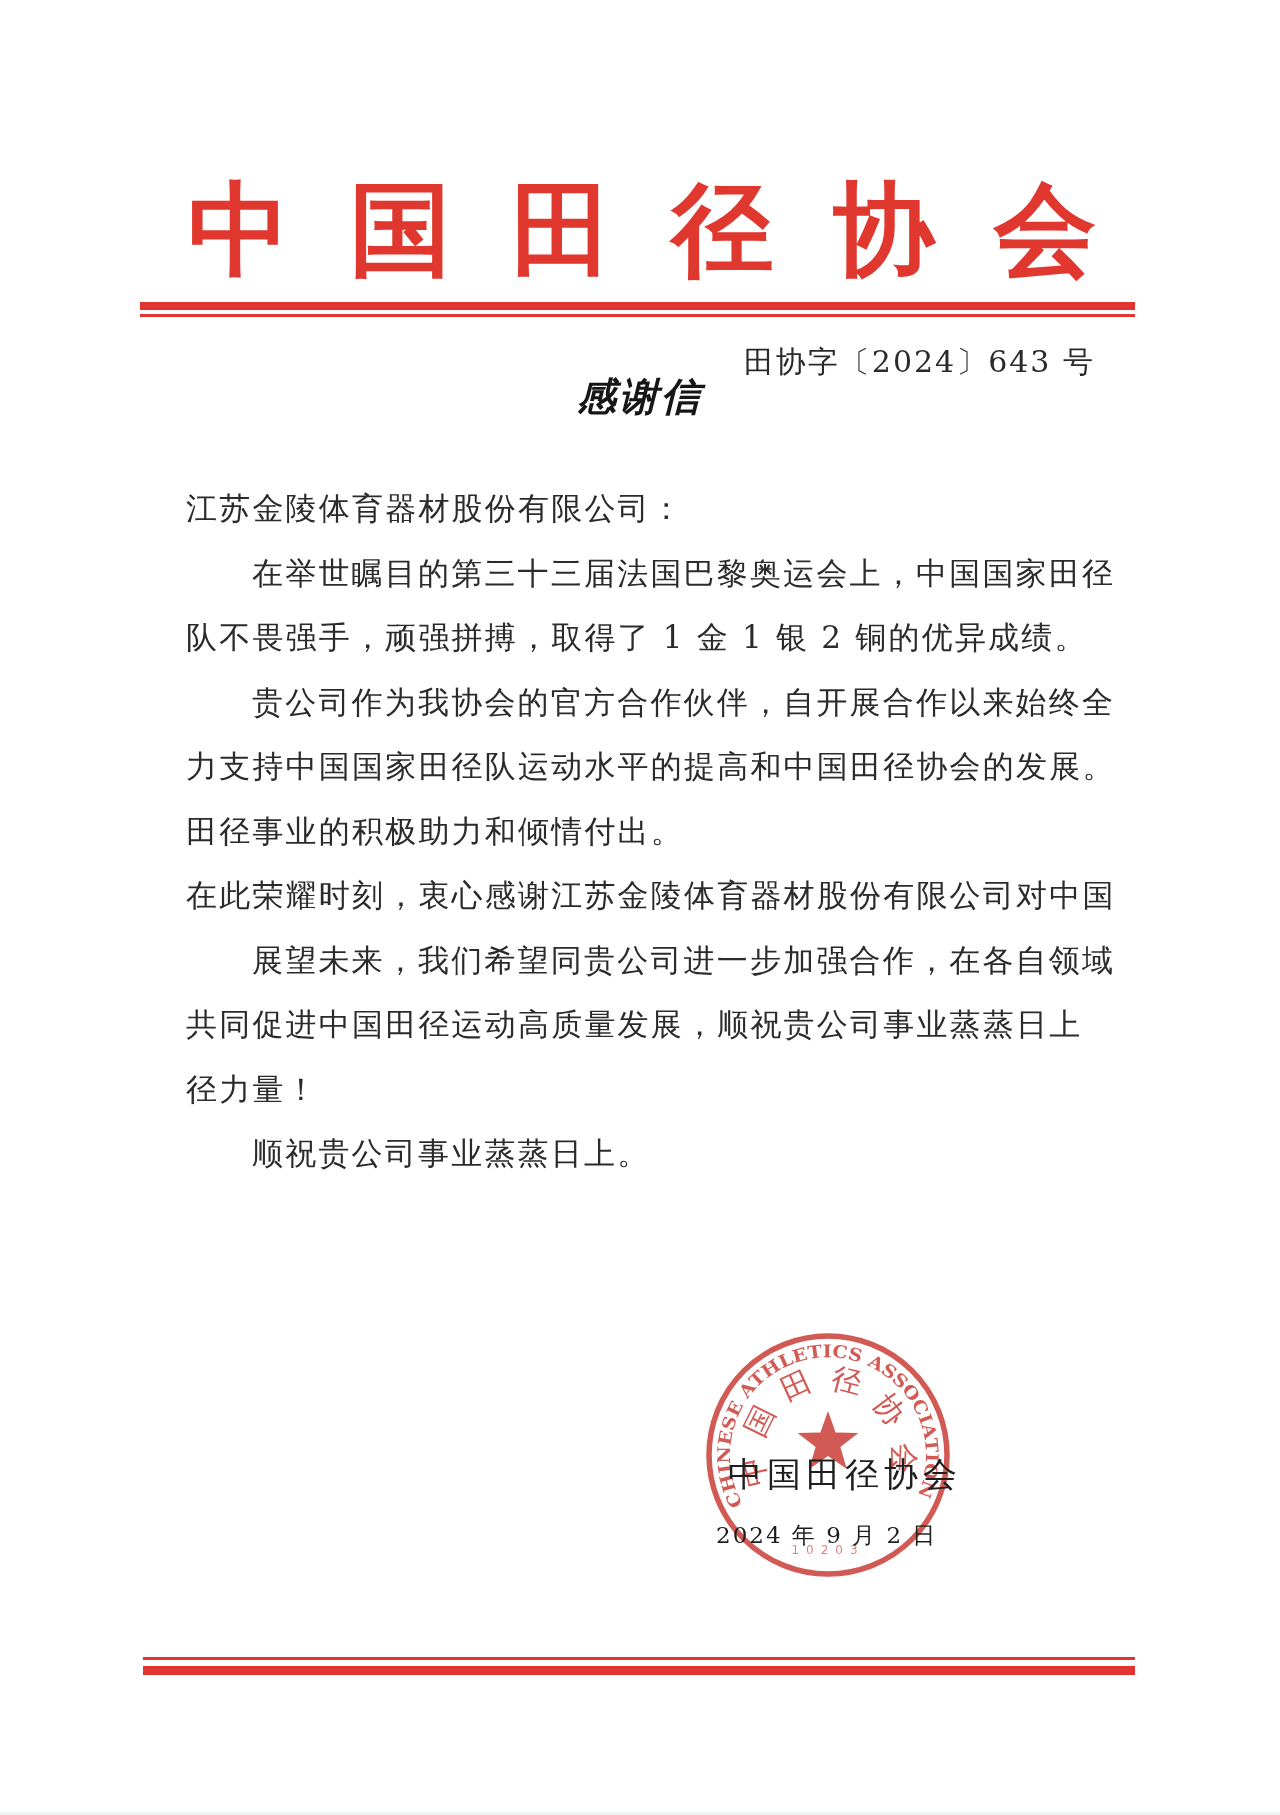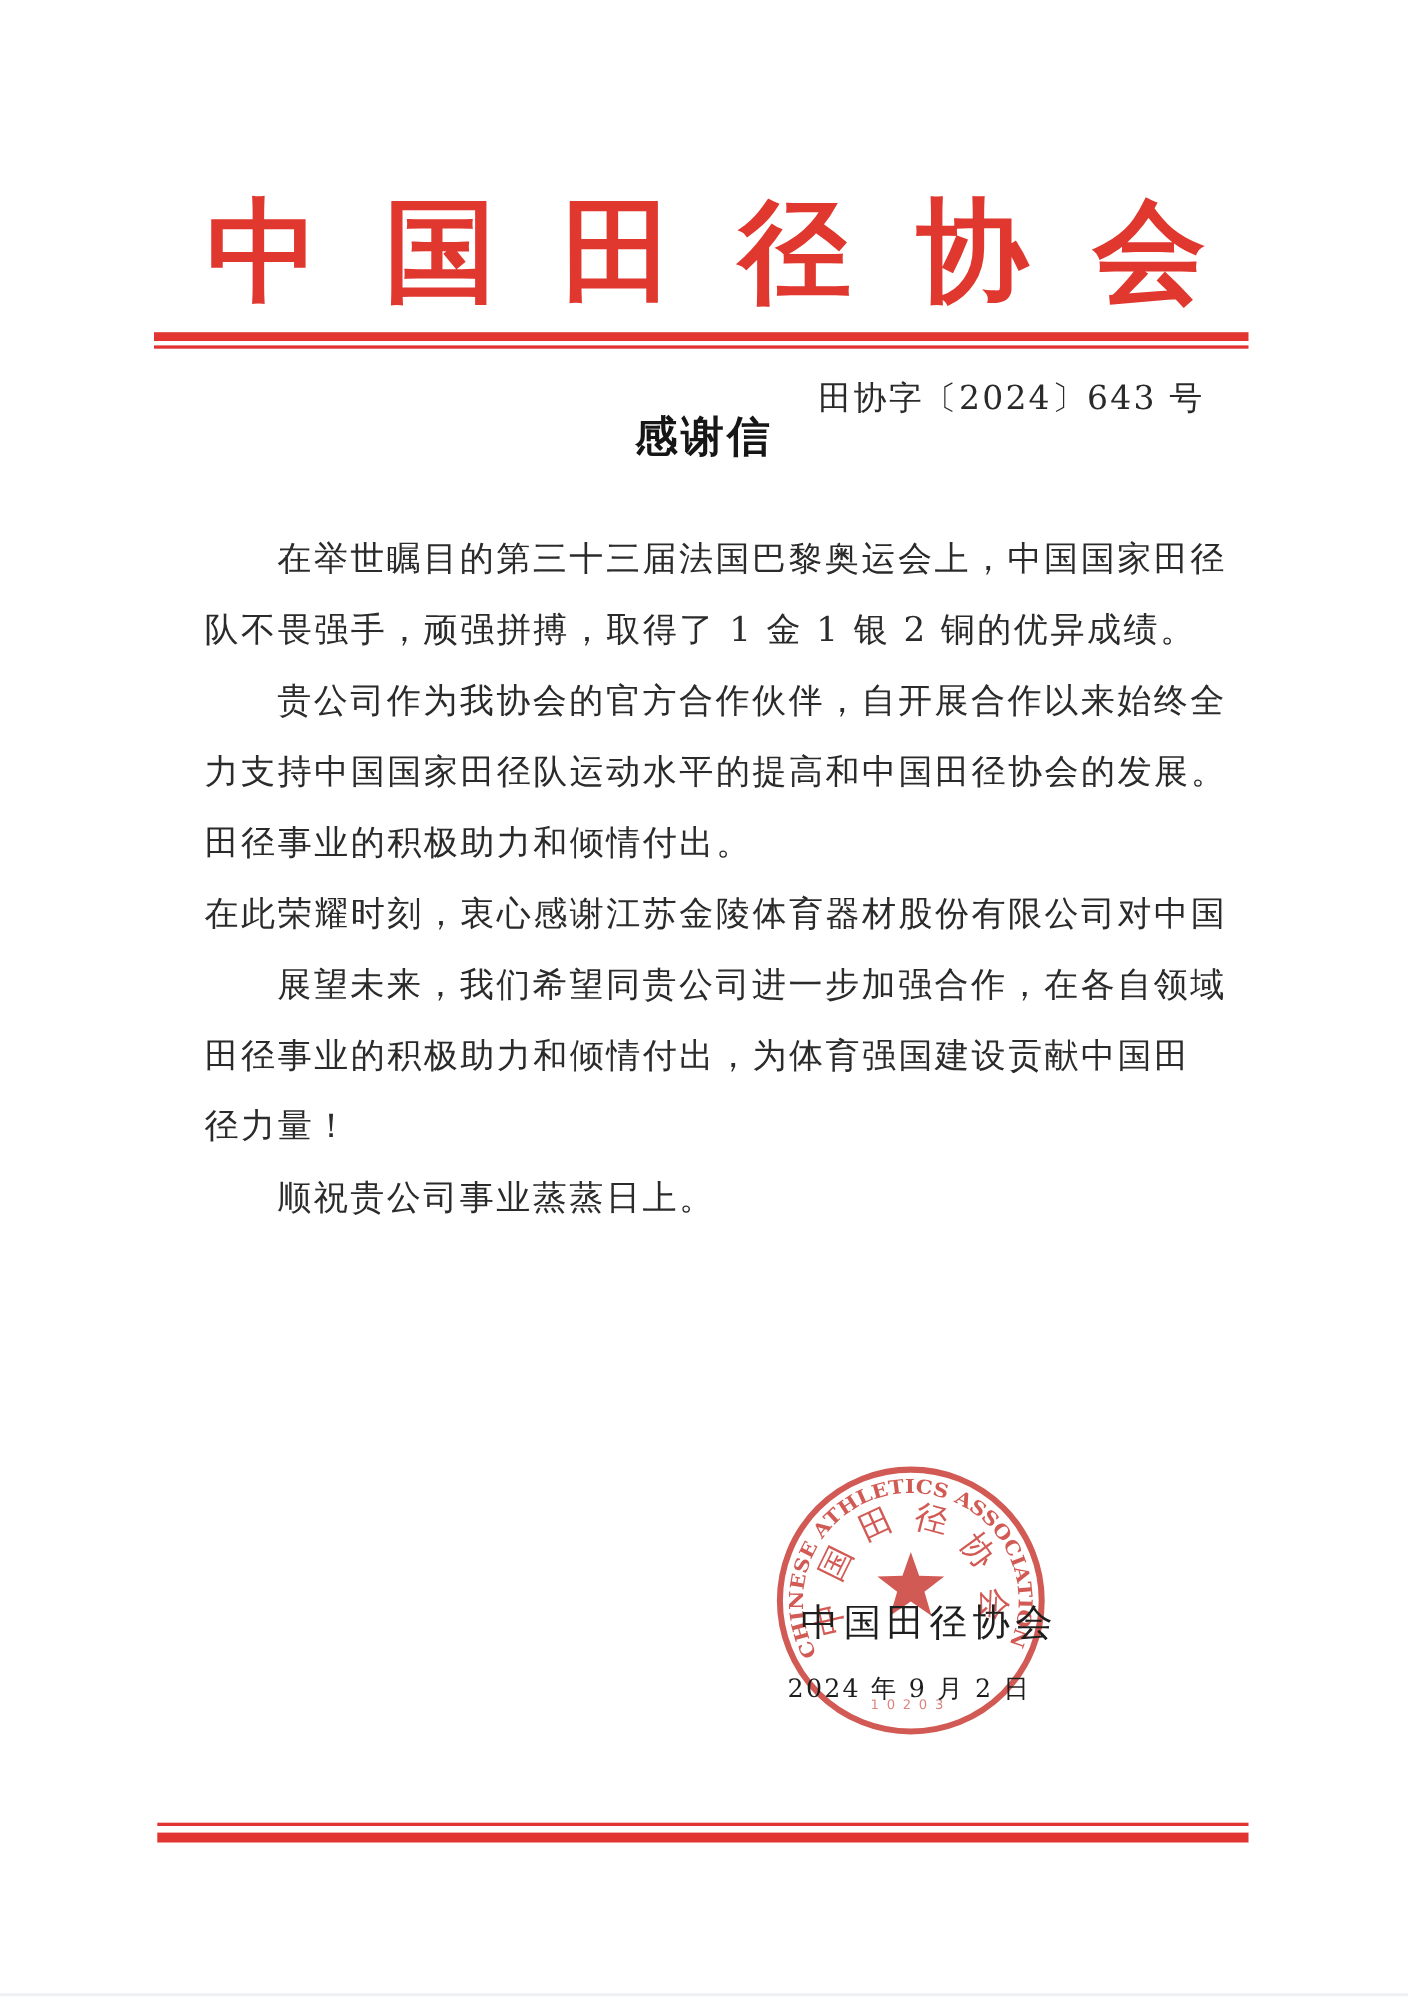--- a/index.html
+++ b/index.html
@@ -30,20 +30,21 @@
     position:absolute;right:185px;top:342px;
     font-size:30px;letter-spacing:2px;color:#2a2a2a;
   }
   
   .letter-title{
     position:absolute;left:0;top:370px;width:1280px;
     text-align:center;
     font-size:39px;font-weight:bold;color:#161616;
     font-family:"DejaVu Sans","Liberation Sans",sans-serif;
     letter-spacing:3px;
+    font-style:italic;
   }
   
   .body-block{
     position:absolute;left:186px;top:476px;width:915px;
     font-size:31px;color:#2b2b2b;
     letter-spacing:2.2px;
   }
   .body-block .line{
     height:64.5px;line-height:64.5px;white-space:nowrap;
   }
@@ -79,28 +80,29 @@
   </div>
 
   <div class="rule rule-head-thick"></div>
   <div class="rule rule-head-thin"></div>
 
   <div class="reference">田协字〔2024〕643 号</div>
 
   <div class="letter-title">感谢信</div>
 
   <div class="body-block">
+    <div class="line">江苏金陵体育器材股份有限公司：</div>
     <div class="line indent">在举世瞩目的第三十三届法国巴黎奥运会上，中国国家田径</div>
     <div class="line">队不畏强手，顽强拼搏，取得了 1 金 1 银 2 铜的优异成绩。</div>
     <div class="line indent">贵公司作为我协会的官方合作伙伴，自开展合作以来始终全</div>
     <div class="line">力支持中国国家田径队运动水平的提高和中国田径协会的发展。</div>
     <div class="line">田径事业的积极助力和倾情付出。</div>
     <div class="line">在此荣耀时刻，衷心感谢江苏金陵体育器材股份有限公司对中国</div>
     <div class="line indent">展望未来，我们希望同贵公司进一步加强合作，在各自领域</div>
-    <div class="line">田径事业的积极助力和倾情付出，为体育强国建设贡献中国田</div>
+    <div class="line">共同促进中国田径运动高质量发展，顺祝贵公司事业蒸蒸日上</div>
     <div class="line">径力量！</div>
     <div class="line indent">顺祝贵公司事业蒸蒸日上。</div>
   </div>
 
   <svg class="seal" viewBox="-130 -130 260 260" xmlns="http://www.w3.org/2000/svg">
     <defs>
       <path id="arcEn" d="M -85,49 A 98,98 0 1 1 85,49" fill="none"></path>
       <path id="arcZh" d="M -57,33 A 66,66 0 1 1 57,33" fill="none"></path>
     </defs>
     <circle cx="0" cy="0" r="119" fill="none" stroke="#c9362f" stroke-width="5.5"></circle>

